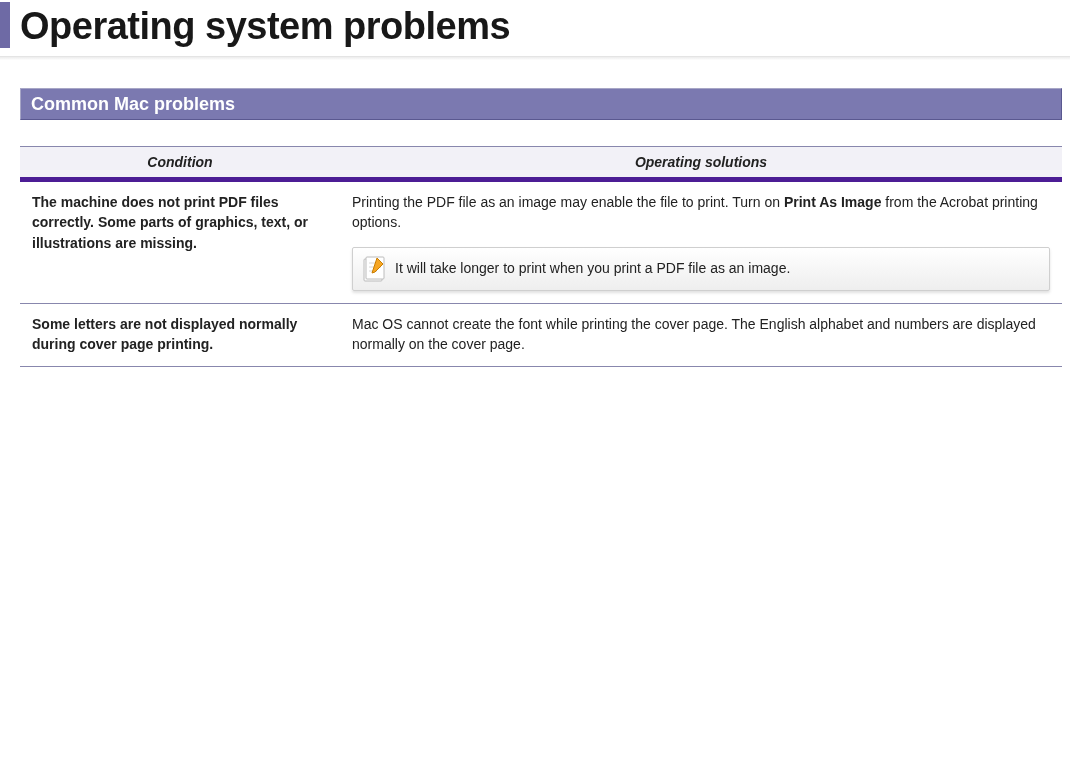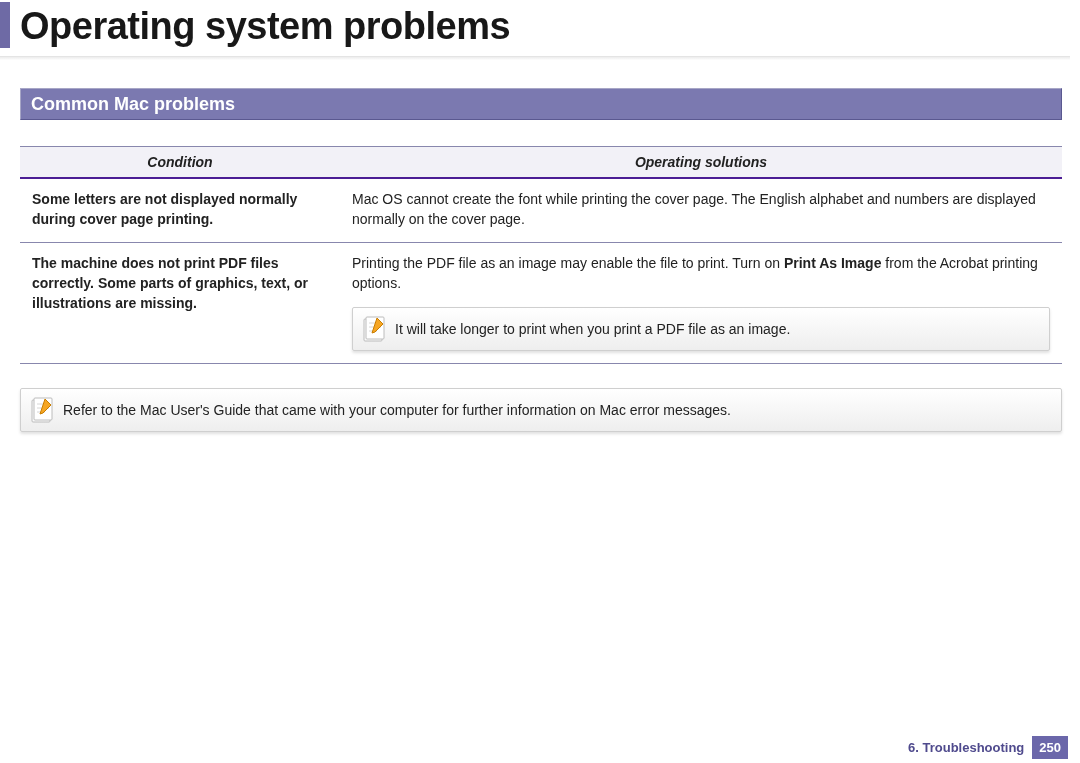--- a/index.html
+++ b/index.html
@@ -5,21 +5,21 @@
   * { box-sizing: border-box; margin: 0; padding: 0; }
   html, body { width: 1080px; height: 763px; font-family: "Segoe UI", "Myriad Pro", Arial, sans-serif; background: #fff; color: #222; }
   .page { position: relative; width: 1080px; height: 763px; }
   .title-row { display: flex; align-items: flex-end; padding: 0 10px 0 0; margin-top: 2px; }
   .title-bar { width: 10px; height: 46px; background: #6e6aa5; margin-right: 10px; }
   .page-title { font-size: 38px; font-weight: 700; letter-spacing: -0.5px; color: #181818; }
   .title-underline { height: 4px; margin: 8px 10px 0 0; background: linear-gradient(to bottom, #ececec 0%, #f6f6f6 60%, #fff 100%); border-top: 1px solid #e4e4e4; }
   .content { padding: 28px 18px 0 20px; }
   .section-bar { background: #7b79b0; color: #fff; border: 1px solid #a7a6c6; border-right-color:#5a5890; border-bottom-color:#5a5890; padding: 5px 10px 4px 10px; font-size: 18px; font-weight: 700; }
   table.problems { width: 100%; border-collapse: collapse; margin-top: 26px; font-size: 14px; }
-  table.problems th { background: #f2f1f7; border-top: 1px solid #8887ad; border-bottom: 2px solid #4c1d95; padding: 7px 10px; font-style: italic; font-weight: 700; color: #222; }
+  table.problems th { background: #f2f1f7; border-top: 1px solid #8887ad; border-bottom: 5px solid #4c1d95; padding: 7px 10px; font-style: italic; font-weight: 700; color: #222; }
   table.problems th.cond { width: 320px; text-align: center; }
   table.problems th.sol { text-align: center; }
   table.problems td { border-bottom: 1px solid #8887ad; padding: 10px 12px 12px 12px; vertical-align: top; line-height: 1.45; }
   table.problems td.cond { font-weight: 700; width: 320px; }
   .note-box { margin-top: 14px; border: 1px solid #cfcfcf; border-radius: 2px; background: linear-gradient(to bottom, #ffffff, #eeeeee); box-shadow: 0 2px 3px rgba(0,0,0,0.12); padding: 8px 10px 8px 10px; display: flex; align-items: center; gap: 10px; }
   .note-box.wide { margin: 24px 0 0 0; }
   .note-icon { flex: 0 0 22px; width: 22px; height: 26px; }
   .note-text { font-size: 14px; color: #222; }
   .bold { font-weight: 700; }
   .footer { position: absolute; bottom: 6px; right: 12px; display: flex; align-items: stretch; gap: 6px; font-size: 13px; }
@@ -43,55 +43,40 @@
 
     <table class="problems">
       <thead>
         <tr>
           <th class="cond">Condition</th>
           <th class="sol">Operating solutions</th>
         </tr>
       </thead>
       <tbody>
         <tr>
-          <td class="cond">Some letters are not displayed normally during cover page printing.</td>
-          <td>Mac OS cannot create the font while printing the cover page. The English alphabet and numbers are displayed normally on the cover page.</td>
-        </tr>
-        <tr>
           <td class="cond">The machine does not print PDF files correctly. Some parts of graphics, text, or illustrations are missing.</td>
           <td>
             <span>Printing the PDF file as an image may enable the file to print. Turn on </span><span class="bold">Print As Image</span><span> from the Acrobat printing options.</span>
             <div class="note-box">
               <svg class="note-icon" viewBox="0 0 22 26">
                 <rect x="1" y="3" width="18" height="22" rx="1" fill="#fafafa" stroke="#bcbcbc"></rect>
                 <rect x="3" y="1" width="18" height="22" rx="1" fill="#ffffff" stroke="#bcbcbc"></rect>
                 <line x1="6" y1="7" x2="18" y2="7" stroke="#d6d6d6"></line>
                 <line x1="6" y1="11" x2="18" y2="11" stroke="#d6d6d6"></line>
                 <line x1="6" y1="15" x2="14" y2="15" stroke="#d6d6d6"></line>
                 <polygon points="14,2 20,8 12,16 9,17 10,14" fill="#f6a623" stroke="#c97d00"></polygon>
               </svg>
               <div class="note-text">It will take longer to print when you print a PDF file as an image.</div>
             </div>
           </td>
         </tr>
+        <tr>
+          <td class="cond">Some letters are not displayed normally during cover page printing.</td>
+          <td>Mac OS cannot create the font while printing the cover page. The English alphabet and numbers are displayed normally on the cover page.</td>
+        </tr>
       </tbody>
     </table>
 
-    <div class="note-box wide">
-      <svg class="note-icon" viewBox="0 0 22 26">
-        <rect x="1" y="3" width="18" height="22" rx="1" fill="#fafafa" stroke="#bcbcbc"></rect>
-        <rect x="3" y="1" width="18" height="22" rx="1" fill="#ffffff" stroke="#bcbcbc"></rect>
-        <line x1="6" y1="7" x2="18" y2="7" stroke="#d6d6d6"></line>
-        <line x1="6" y1="11" x2="18" y2="11" stroke="#d6d6d6"></line>
-        <line x1="6" y1="15" x2="14" y2="15" stroke="#d6d6d6"></line>
-        <polygon points="14,2 20,8 12,16 9,17 10,14" fill="#f6a623" stroke="#c97d00"></polygon>
-      </svg>
-      <div class="note-text">Refer to the Mac User's Guide that came with your computer for further information on Mac error messages.</div>
-    </div>
 
   </div>
 
-  <div class="footer">
-    <div class="footer-chapter">6.  Troubleshooting</div>
-    <div class="footer-page">250</div>
-  </div>
 
 </div>
 
 </body></html>

